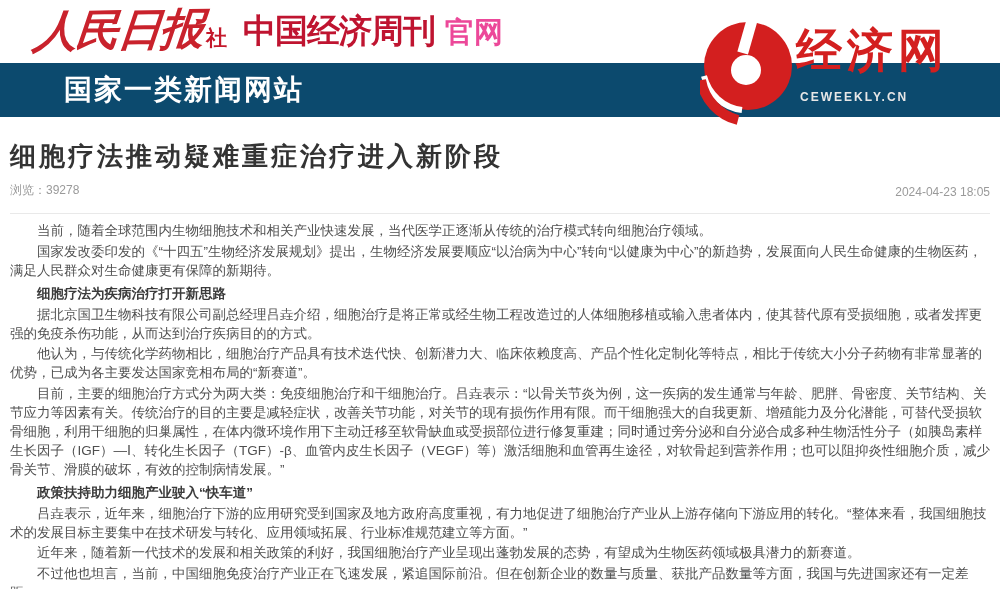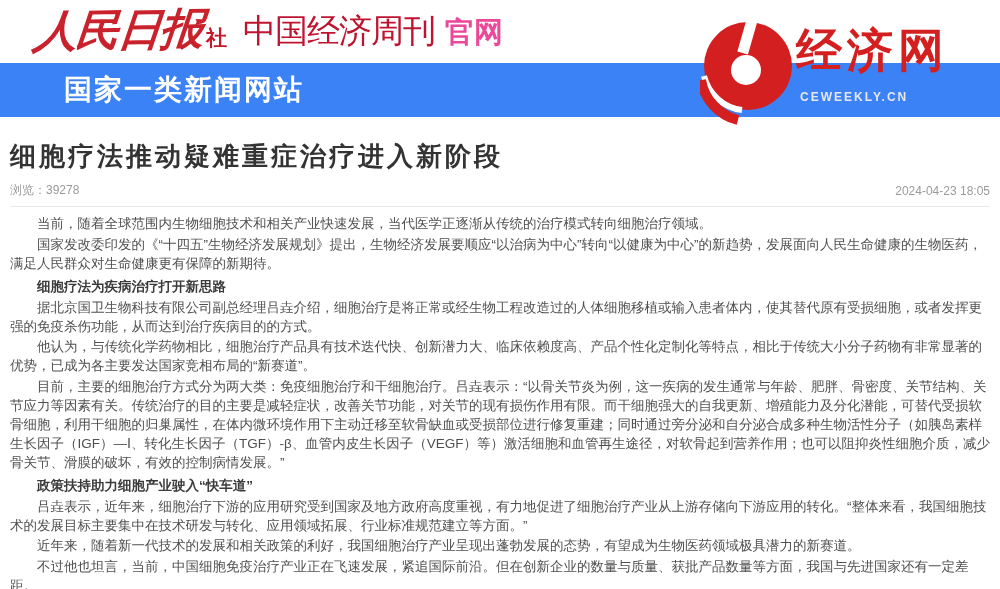--- a/index.html
+++ b/index.html
@@ -7,41 +7,41 @@
               font-family:"Liberation Sans","DejaVu Sans",sans-serif; }
 
   
   .site-header { position:relative; width:1000px; height:130px; background:#fff; }
   .masthead { position:absolute; left:34px; top:4px; display:flex; align-items:flex-end;
               color:#c4182b; white-space:nowrap; }
   .paper-name { font-family:"DejaVu Serif","Liberation Serif",serif; font-style:italic;
                 font-weight:bold; font-size:44px; line-height:52px; letter-spacing:-2px;
                 transform:skewX(-6deg) rotate(-1deg); color:#c9222c; }
   .paper-suffix { font-size:21px; font-weight:bold; margin:0 0 4px 4px; }
-  .weekly-name { font-size:33px; font-weight:normal; letter-spacing:-1px; margin:0 0 2px 16px; color:#bf1430; }
+  .weekly-name { font-size:33px; font-weight:bold; letter-spacing:-1px; margin:0 0 2px 16px; color:#bf1430; }
   .site-label { font-size:29px; font-weight:bold; margin:0 0 3px 10px; color:#ec4899; }
 
-  .gray-band { position:absolute; left:0; top:63px; width:1000px; height:54px; background:#3b82f6; }
+  .gray-band { position:absolute; left:0; top:63px; width:1000px; height:54px; background:#0c4a6e; }
   .band-text { position:absolute; left:64px; top:0; line-height:54px; font-size:28px;
                font-weight:bold; color:#ffffff; letter-spacing:2px; }
 
   .brand { position:absolute; right:0; top:0; width:300px; height:130px; }
   .logo-mark { position:absolute; left:0px; top:16px; }
   .brand-name { position:absolute; left:96px; top:20px; font-size:46px; font-weight:bold;
                 color:#d31f1f; letter-spacing:5px; white-space:nowrap;
                 font-family:"Liberation Serif","DejaVu Serif",serif;text-align:center; }
   .brand-domain { position:absolute; left:100px; top:90px; font-size:12px; font-weight:bold;
                   color:#e7e7e7; letter-spacing:2px; white-space:nowrap; }
 
   
   .article { padding:0 10px; }
   .article-title { margin-top:9px; font-size:26px; font-weight:bold; color:#333;
                    letter-spacing:3px; }
-  .meta-row { display:flex; justify-content:space-between; align-items:center;
-              margin-top:8px; padding-bottom:7px; border-bottom:1px solid #e9e9e9;
+  .meta-row { display:flex; justify-content:space-between; align-items:flex-end;
+              margin-top:8px; padding-bottom:14px; border-bottom:1px solid #e9e9e9;
               font-size:12px; color:#9a9a9a; }
   .body-text { margin-top:7px; font-size:13.5px; line-height:19px; color:#4f4f4f; }
   .para { text-indent:2em; margin:1.5px 0; }
   .subhead { text-indent:2em; margin:4px 0 2px 0; font-weight:bold; color:#3b3b3b; }
 </style>
 </head>
 <body>
 
 <div class="site-header">
 

